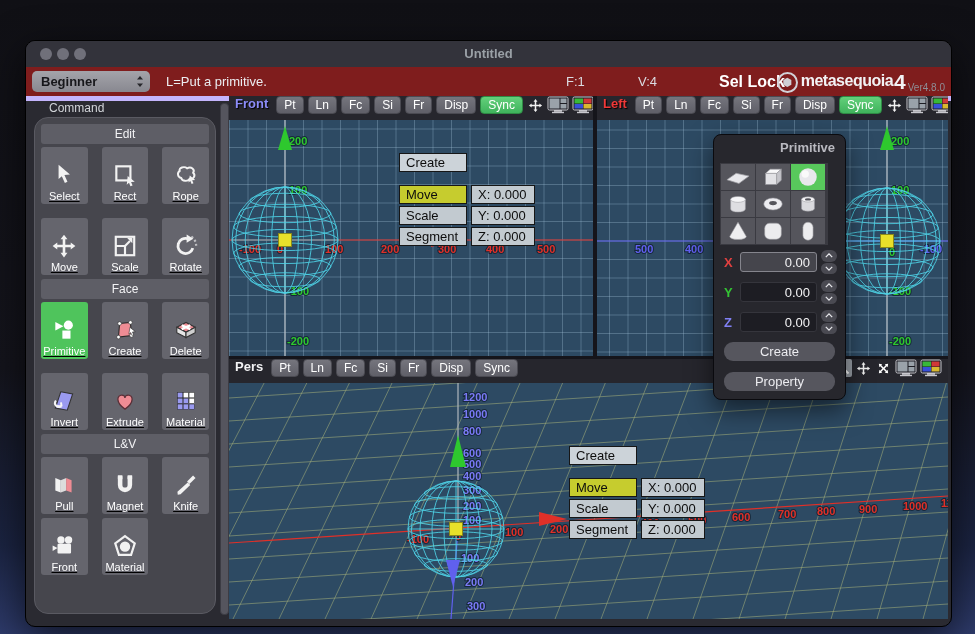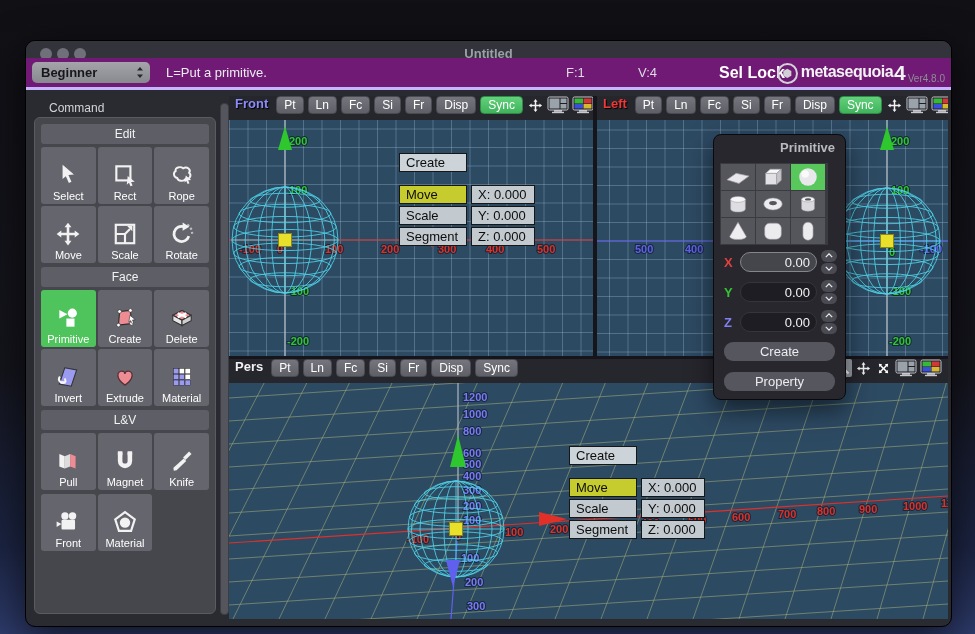--- a/index.html
+++ b/index.html
@@ -12,43 +12,43 @@
   .window{
     position:absolute;left:25px;top:40px;width:925px;height:585px;
     background:#2a2a31;border:1px solid #000;border-radius:10px;
     box-shadow:0 12px 40px rgba(0,0,0,.65);overflow:hidden;
   }
   
   .titlebar{position:absolute;left:0;top:0;right:0;height:26px;background:#33333b;}
   .tl{position:absolute;top:7px;width:12px;height:12px;border-radius:50%;background:#70707a;}
   .win-title{position:absolute;left:0;right:0;top:5px;text-align:center;font-size:13px;font-weight:bold;color:#9aa0a6;}
   
-  .toolbar{position:absolute;left:0;top:17px;right:0;height:29px;background:#701a75;border-bottom:3px solid #c4b5fd;}
+  .toolbar{position:absolute;left:0;top:26px;right:0;height:29px;background:#7f1d1d;border-bottom:5px solid #c4b5fd;}
   .dropdown{
     position:absolute;left:6px;top:4px;width:118px;height:21px;border-radius:5px;
     background:linear-gradient(#a4a4aa,#888890);display:flex;align-items:center;
     font-size:13px;color:#17171b;font-weight:bold;padding-left:9px;box-sizing:border-box;
   }
   .dd-chev{position:absolute;right:6px;top:4px;width:8px;height:13px;}
   .tb-hint{position:absolute;left:140px;top:7px;font-size:13px;color:#ececf0;}
   .tb-stat{position:absolute;top:7px;font-size:13px;color:#dcdce2;}
   .tb-sellock{position:absolute;left:693px;top:6px;font-size:16px;font-weight:bold;color:#fff;}
   .logo{position:absolute;right:6px;top:3px;display:flex;align-items:flex-start;}
   .logo-hex{width:17px;height:17px;border:2px solid #d2d2d8;border-radius:50%;margin-top:2px;
     display:flex;align-items:center;justify-content:center;font-size:11px;color:#cfcfd4;line-height:1;}
   .logo-text{font-size:16px;font-weight:bold;color:#f2f2f4;letter-spacing:-0.5px;margin-left:3px;margin-top:2px;}
   .logo-num{font-size:21px;font-weight:bold;color:#f2f2f4;margin-left:1px;}
   .logo-ver{font-size:10px;color:#8e8e96;margin-left:2px;margin-top:12px;}
   
   .sb-title{position:absolute;left:23px;top:60px;font-size:12px;color:#d2d5d9;}
   .cmd-panel{position:absolute;left:8px;top:76px;width:182px;height:497px;background:#46464d;
-    border:1px solid #5a5a62;border-radius:6px;padding:4px;box-sizing:border-box;overflow:hidden;}
+    border:1px solid #5a5a62;border-radius:14px;padding:4px;box-sizing:border-box;overflow:hidden;}
   .cmd-sec-bar{height:20px;background:#5e5e66;border-radius:3px;margin:2px 2px 3px 2px;
     display:flex;align-items:center;justify-content:center;font-size:12px;color:#f2f2f4;}
-  .cmd-grid{display:grid;grid-template-columns:repeat(3,1fr);gap:2px;margin:0 2px 4px 2px;}
+  .cmd-grid{display:grid;grid-template-columns:repeat(3,1fr);gap:14px;margin:0 2px 4px 2px;text-decoration:underline;}
   .cmd-btn{height:57px;background:#65656d;border-radius:3px;display:flex;flex-direction:column;
     align-items:center;justify-content:flex-end;padding-bottom:2px;box-sizing:border-box;cursor:default;}
   .cmd-btn.active{background:#4fc45c;}
   .cmd-btn svg{width:26px;height:26px;margin-bottom:2px;}
   .cmd-label{font-size:11px;color:#fff;}
   .sb-scroll{position:absolute;left:194px;top:62px;width:7px;height:510px;background:#55555e;
     border:1px solid #3c3c44;border-radius:4px;}
   
   .viewarea{position:absolute;left:203px;top:55px;width:719px;height:523px;background:#15151b;}
   .vp{position:absolute;overflow:hidden;}
@@ -78,21 +78,21 @@
   .prim-title{position:absolute;right:10px;top:5px;font-size:13px;font-weight:bold;color:#b9b9c0;}
   .prim-grid{position:absolute;left:6px;top:28px;width:106px;display:grid;
     grid-template-columns:repeat(3,34px);grid-auto-rows:26px;gap:1px;background:#3a3a41;
     border:1px solid #3a3a41;}
   .prim-cell{background:#55555c;display:flex;align-items:center;justify-content:center;}
   .prim-cell.sel{background:#58c85c;}
   .prim-cell svg{width:30px;height:24px;}
   .ax-row{position:absolute;left:0;width:100%;height:22px;}
   .ax-label{position:absolute;left:10px;top:3px;font-size:13px;font-weight:bold;}
   .ax-field{position:absolute;left:26px;top:0;width:77px;height:20px;background:#1d1d23;
-    border:1px solid #35353c;border-radius:10px;color:#f2f2f4;font-size:13px;text-align:right;
+    border:1px solid #35353c;border-radius:3px;color:#f2f2f4;font-size:13px;text-align:right;
     padding:2px 6px 0 0;box-sizing:border-box;}
   .ax-field.focus{background:#45454c;border-color:#85858d;}
   .stepper{position:absolute;left:107px;top:-2px;width:16px;height:24px;display:flex;
     flex-direction:column;gap:1px;}
   .step-btn{flex:1;background:#4a4a52;border-radius:8px;display:flex;align-items:center;justify-content:center;}
   .step-btn svg{width:8px;height:5px;}
   .prim-btn{position:absolute;left:10px;width:111px;height:19px;background:#56565e;border:none;
     border-radius:9px;color:#ececf0;font-size:13px;font-family:"Liberation Sans",sans-serif;cursor:default;}
 </style>
 </head>

